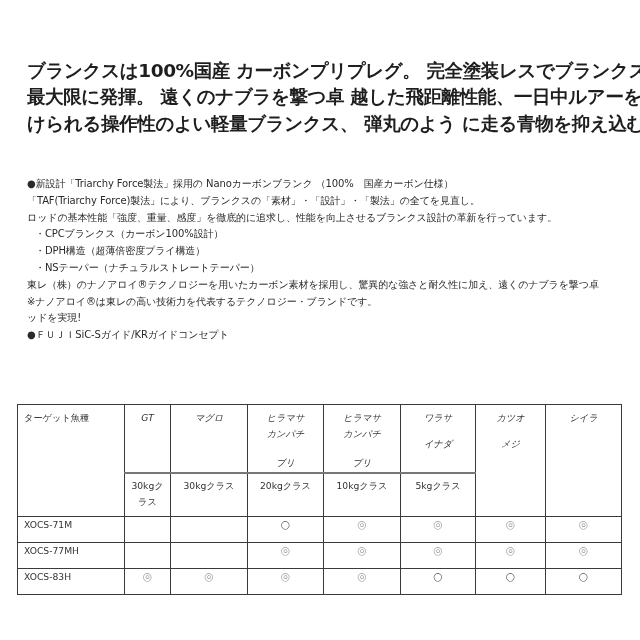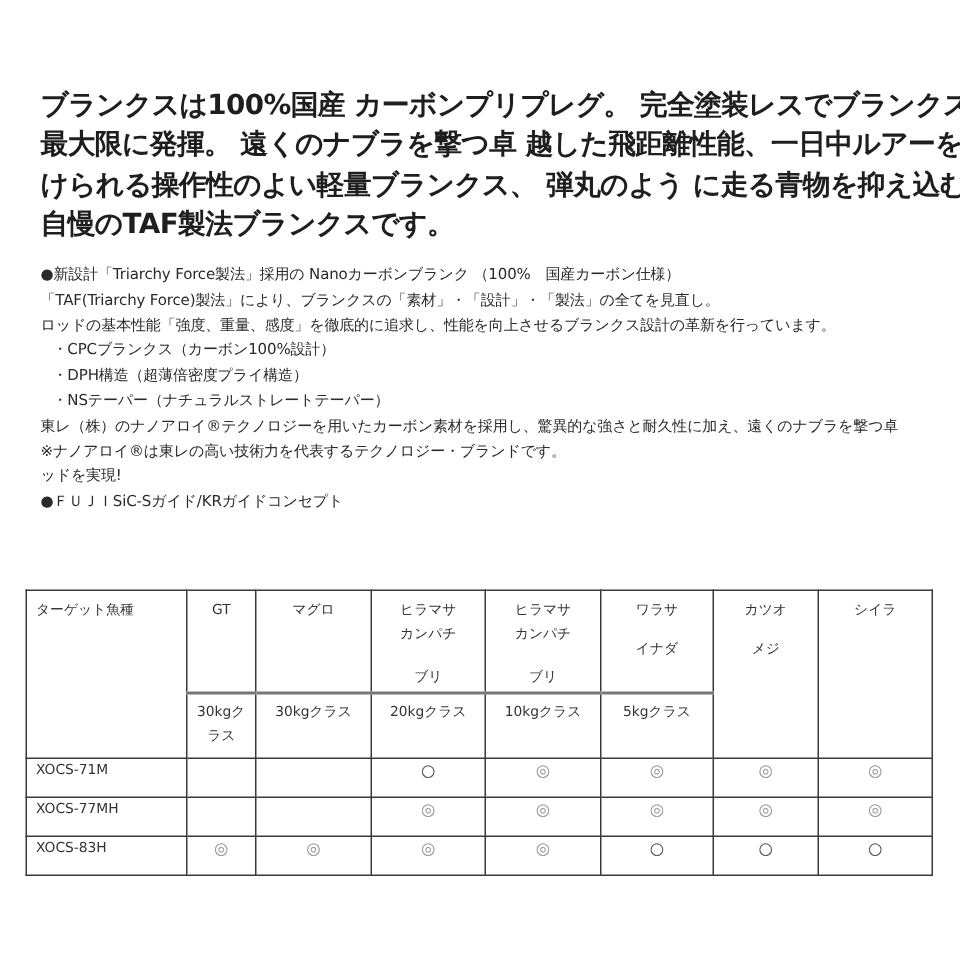--- a/index.html
+++ b/index.html
@@ -16,47 +16,46 @@
   .headline div { white-space: nowrap; }
   .spec {
     position: absolute; left: 27px; top: 176px; width: 600px;
     font-size: 10px; line-height: 16.8px; color: #2a2a2a;
     letter-spacing: -0.1px;
   }
   .spec div { white-space: nowrap; }
   .spec .indent { padding-left: 8px; }
 
   table.target {
-    position: absolute; left: 17px; top: 393px;
+    position: absolute; left: 17px; top: 404px;
     border-collapse: collapse; table-layout: fixed;
     width: 604px;
     font-size: 9.2px; color: #333;
   }
   table.target td {
     border: 1px solid #3a3a3a; vertical-align: top;
     text-align: center; padding: 0; line-height: 16px;
   }
   table.target td.first { text-align: left; padding-left: 6px; }
   .hdr-top td { height: 68px; padding-top: 5px !important; box-sizing: border-box; }
   .hdr-class td { height: 38px; }
   .hdr-class td.cls { padding-top: 4px; border-top: 2px solid #777; margin-left: 40px; }
   .body-row td { height: 25px; vertical-align: middle; }
   .sym-d { color: #9a9a9a; font-size: 11px; }
   .sym-s { color: #555; font-size: 11px; }
-  .name-lines span { display: block; }
+  .name-lines span { display: block; font-style: italic; }
   .gap { height: 13px; }
 </style>
 </head>
 <body>
 
 <div class="headline">
   <div>ブランクスは100%国産 カーボンプリプレグ。 完全塗装レスでブランクスの性能を</div>
   <div>最大限に発揮。 遠くのナブラを撃つ卓 越した飛距離性能、一日中ルアーを操作し続</div>
   <div>けられる操作性のよい軽量ブランクス、 弾丸のよう に走る青物を抑え込むパワーが</div>
-  <div>自慢のTAF製法ブランクスです。</div>
 </div>
 
 <div class="spec">
   <div>●新設計「Triarchy Force製法」採用の Nanoカーボンブランク （100%　国産カーボン仕様）</div>
   <div>「TAF(Triarchy Force)製法」により、ブランクスの「素材」・「設計」・「製法」の全てを見直し。</div>
   <div>ロッドの基本性能「強度、重量、感度」を徹底的に追求し、性能を向上させるブランクス設計の革新を行っています。</div>
   <div class="indent">・CPCブランクス（カーボン100%設計）</div>
   <div class="indent">・DPH構造（超薄倍密度プライ構造）</div>
   <div class="indent">・NSテーパー（ナチュラルストレートテーパー）</div>
   <div>東レ（株）のナノアロイ®テクノロジーを用いたカーボン素材を採用し、驚異的な強さと耐久性に加え、遠くのナブラを撃つ卓</div>

